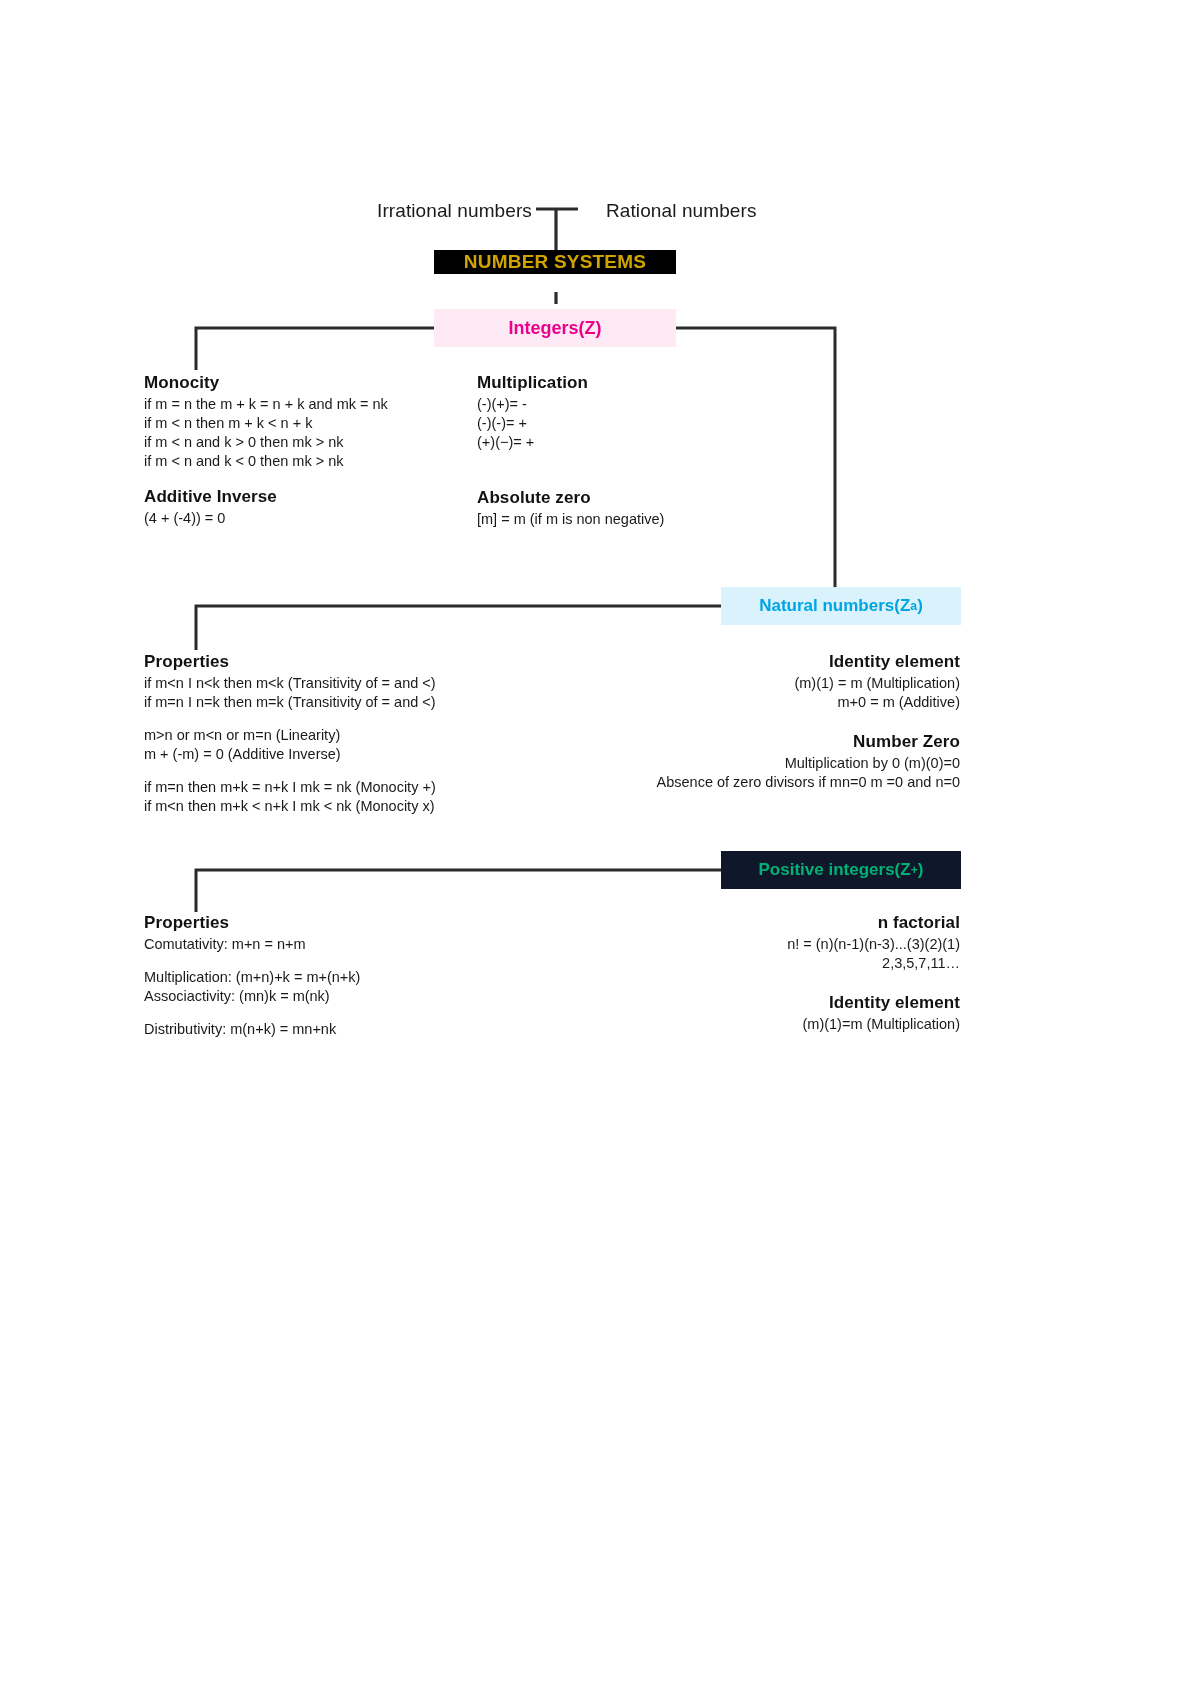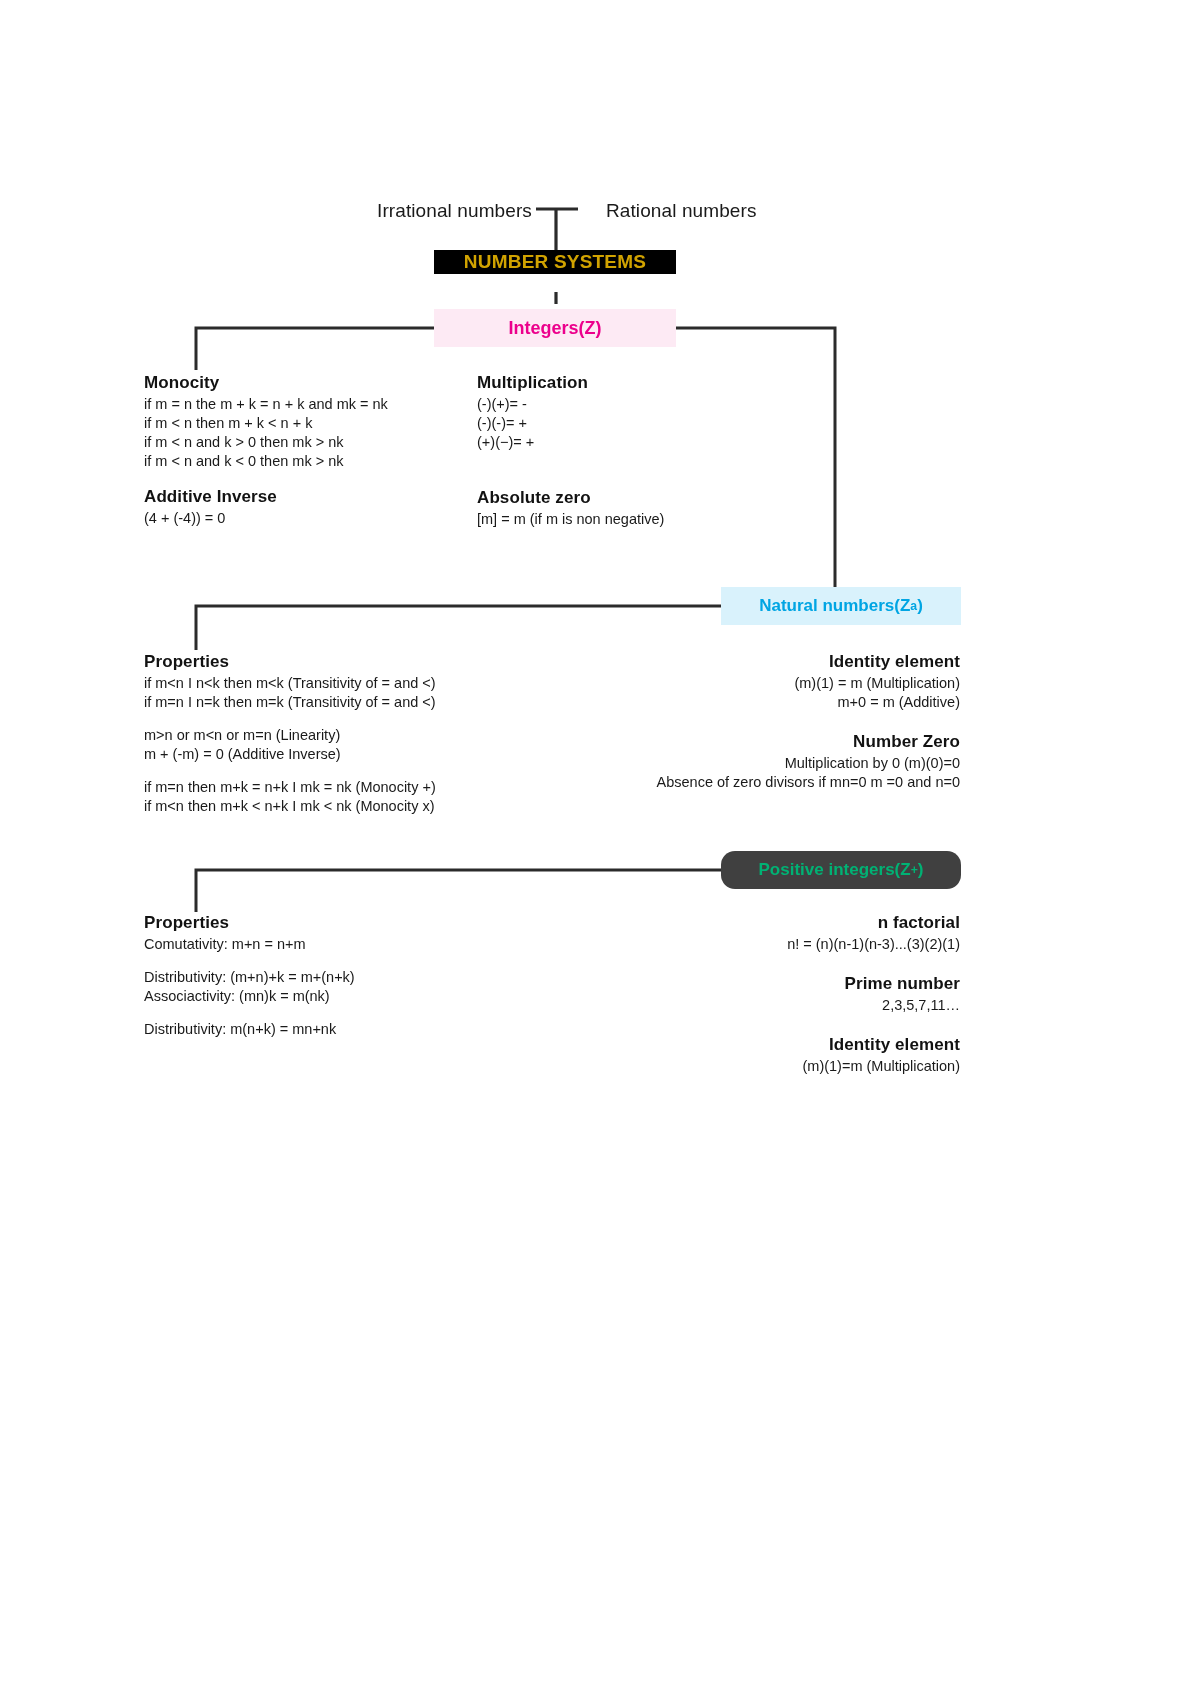--- a/index.html
+++ b/index.html
@@ -83,24 +83,23 @@
     background: #d9f2fc;
     color: #00a5e3;
     font-size: 17px;
   }
 
   #positive-box {
     left: 721px;
     top: 851px;
     width: 240px;
     height: 38px;
-    background: #404040;
+    background: #0f172a;
     color: #00b274;
     font-size: 17px;
-    border-radius: 14px;
   }
 
   .sup-small { font-size: 0.72em; vertical-align: super; }
 
   
   .block {
     position: absolute;
   }
   .block h3 {
     margin: 0 0 2px 0;
@@ -226,29 +225,28 @@
     <p>m+0 = m (Additive)</p>
 
     <h3 class="spaced">Number Zero</h3>
     <p>Multiplication by 0 (m)(0)=0</p>
     <p>Absence of zero divisors if mn=0 m =0 and n=0</p>
   </div>
 
   <div class="block" id="positive-properties-block">
     <h3>Properties</h3>
     <p>Comutativity: m+n = n+m</p>
-    <p class="gap">Distributivity: (m+n)+k = m+(n+k)</p>
+    <p class="gap">Multiplication: (m+n)+k = m+(n+k)</p>
     <p>Associactivity: (mn)k = m(nk)</p>
     <p class="gap">Distributivity: m(n+k) = mn+nk</p>
   </div>
 
   <div class="block right-align" id="positive-right-block">
     <h3>n factorial</h3>
     <p>n! = (n)(n-1)(n-3)...(3)(2)(1)</p>
 
-    <h3 class="spaced">Prime number</h3>
     <p>2,3,5,7,11…</p>
 
     <h3 class="spaced">Identity element</h3>
     <p>(m)(1)=m (Multiplication)</p>
   </div>
 
 </div>
 
 </body></html>

